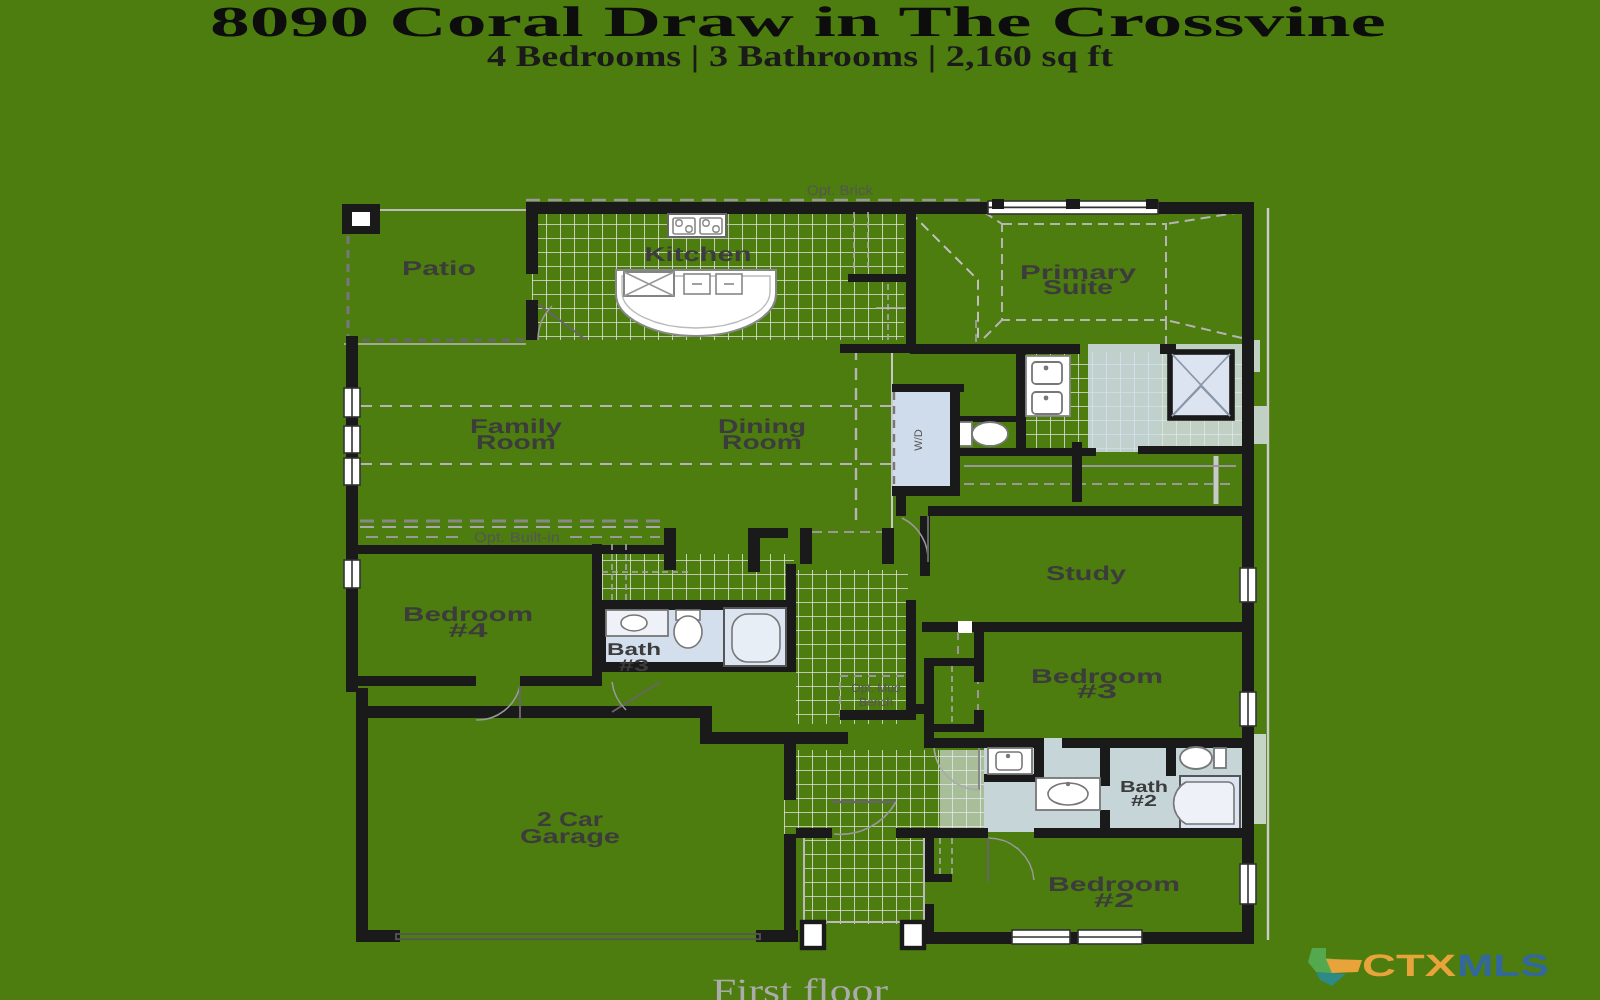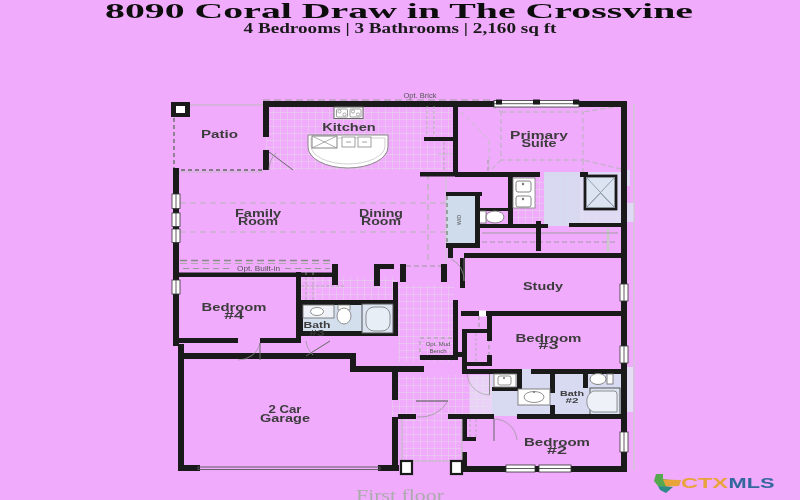--- a/index.html
+++ b/index.html
@@ -1,16 +1,16 @@
 <!DOCTYPE html>
 <html><head>
 <meta charset="utf-8">
 <style>
   html,body{margin:0;padding:0;background:#fff;}
-  #page{position:relative;width:800px;height:500px;background:#f0abfc;overflow:hidden;
+  #page{position:relative;width:800px;height:500px;background:#4d7c0f;overflow:hidden;
         font-family:"Liberation Sans",sans-serif;}
 </style>
 </head>
 <body>
 <div id="page">
   <svg id="plan" width="800" height="500" viewBox="0 0 800 500" style="position:absolute;left:0;top:0">
     <defs>
       <pattern id="tile" width="7" height="7" patternUnits="userSpaceOnUse">
         <path d="M7 0H0V7" fill="none" stroke="#e2e2e2" stroke-width="0.8"></path>
       </pattern>

